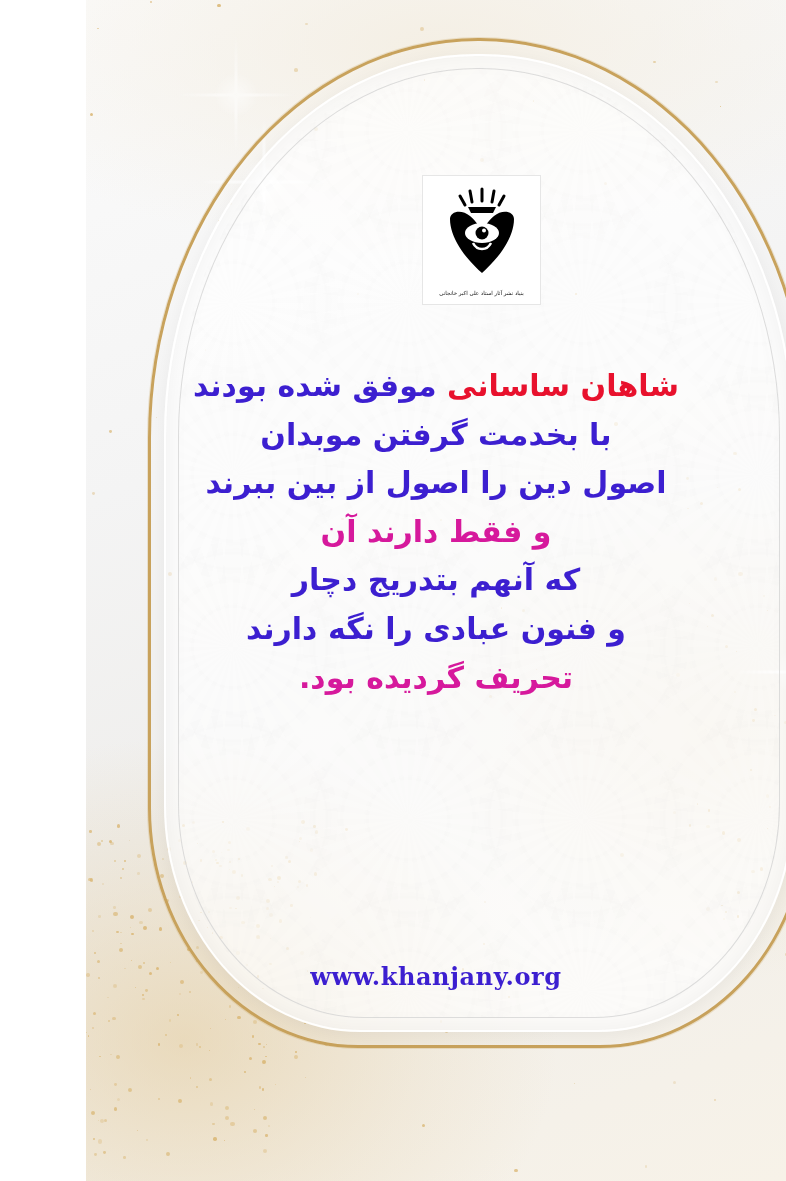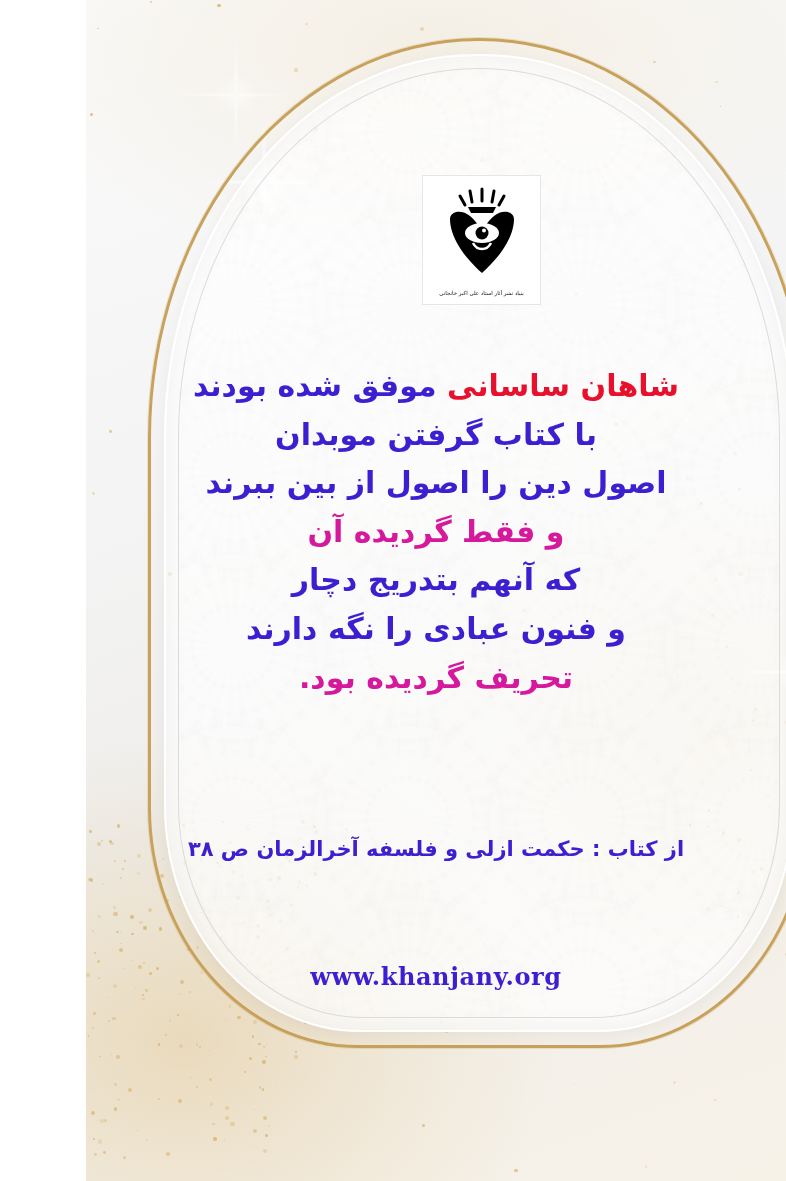--- a/index.html
+++ b/index.html
@@ -565,26 +565,25 @@
       <ellipse cx="52" cy="48" rx="17" ry="10" fill="#fff"></ellipse>
       <circle cx="52" cy="48" r="6.5" fill="#000"></circle>
       <circle cx="54" cy="45.5" r="2" fill="#fff"></circle>
       <path d="M43 58 C47 66 57 66 61 58" stroke="#fff" stroke-width="2.5" fill="none"></path>
     </svg>
     <div class="logo-caption">بنیاد نشر آثار استاد علی اکبر خانجانی</div>
   </div>
 
   <div class="verses" id="verses">
       <div class="verse"><span class="hl">شاهان ساسانی </span><span>موفق شده بودند</span></div>
-      <div class="verse"><span>با کتاب گرفتن موبدان</span></div>
+      <div class="verse"><span>با بخدمت گرفتن موبدان</span></div>
       <div class="verse"><span>اصول دین را اصول از بین ببرند</span></div>
-      <div class="verse"><span class="pk">و فقط گردیده آن</span></div>
+      <div class="verse"><span class="pk">و فقط دارند آن</span></div>
       <div class="verse"><span>که آنهم بتدریج دچار</span></div>
       <div class="verse"><span>و فنون عبادی را نگه دارند</span></div>
       <div class="verse"><span class="pk">تحریف گردیده بود.</span></div>
     </div>
 
   <div class="source">
-    <div>از کتاب : حکمت ازلی و فلسفه آخرالزمان ص ۳۸</div>
   </div>
 
   <div class="site">www.khanjany.org</div>
 </div>
 
 </body></html>

